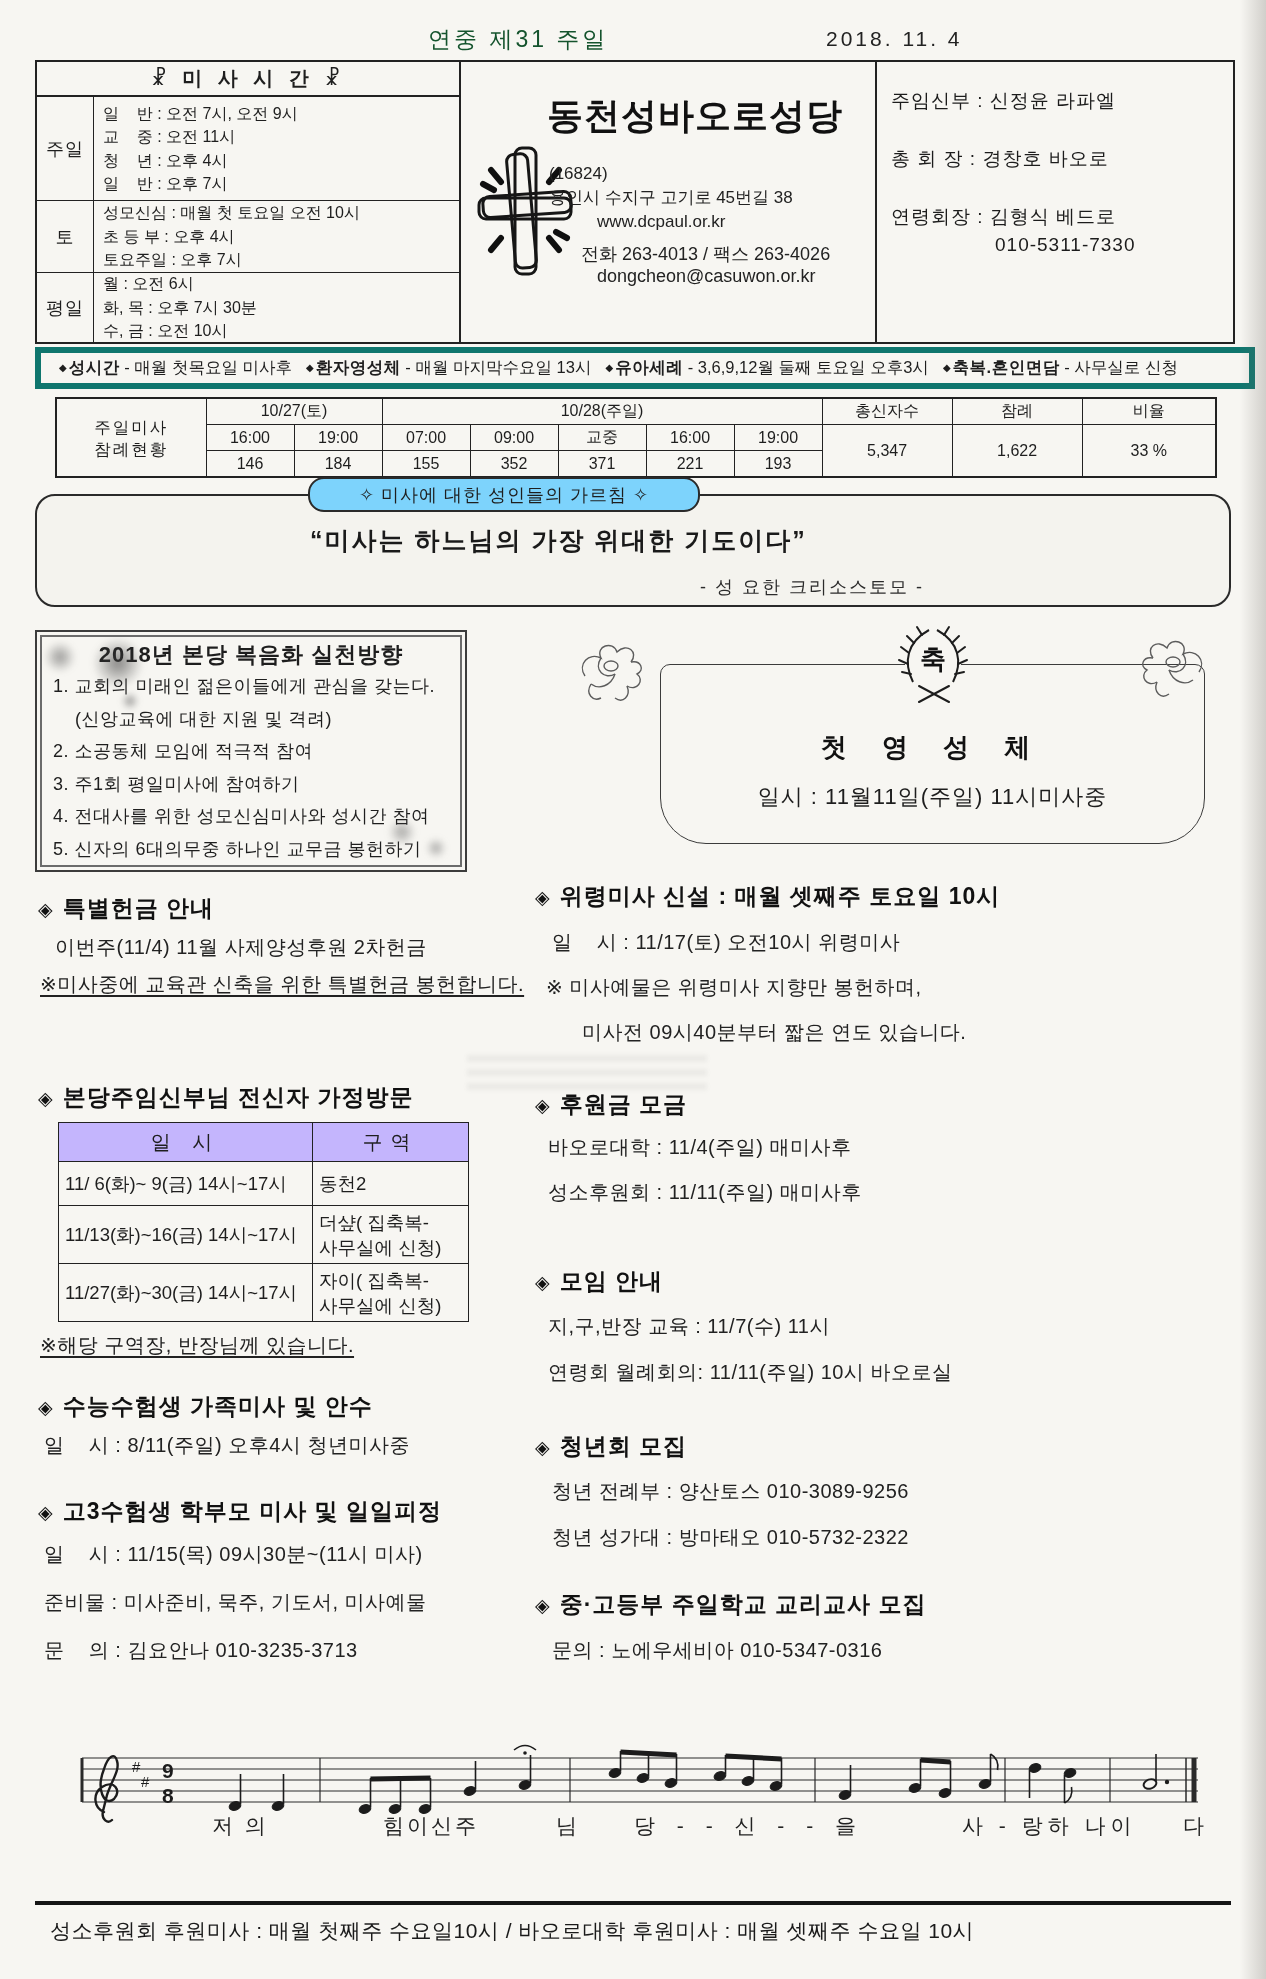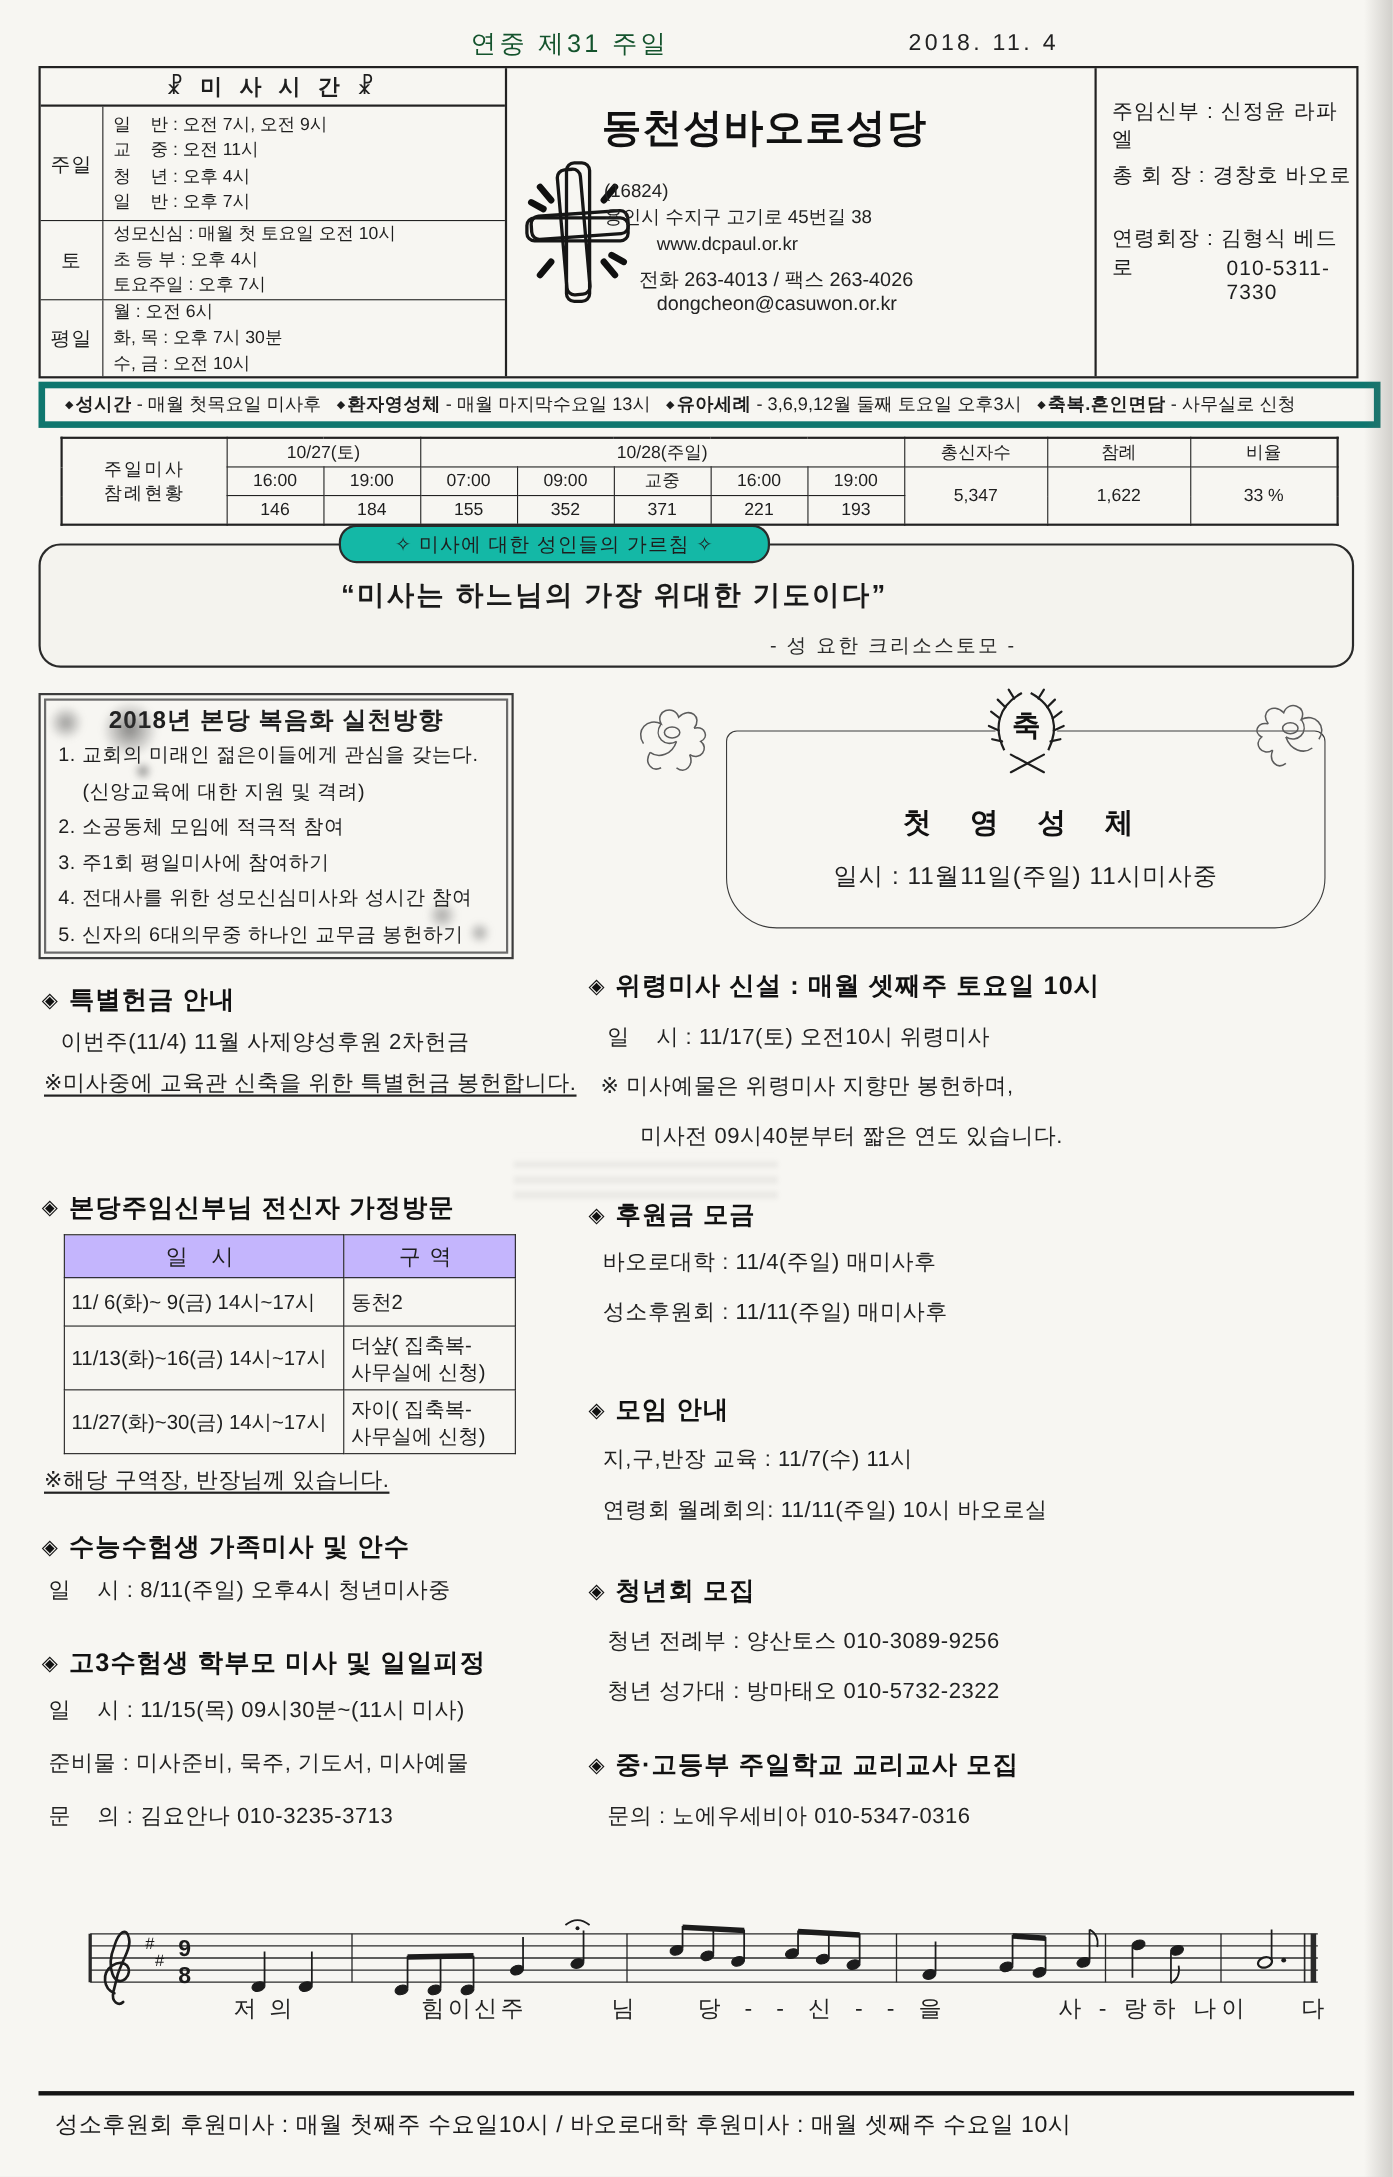--- a/index.html
+++ b/index.html
@@ -17,21 +17,21 @@
   .masthead{position:absolute;left:35px;top:60px;width:1196px;height:280px;border:2px solid #222;display:flex;}
   .mt-col1{width:424px;border-right:2px solid #222;box-sizing:border-box;}
   .mt-title{height:33px;border-bottom:2px solid #222;display:flex;align-items:center;justify-content:center;
             font-size:20px;font-weight:700;letter-spacing:5px;}
   .mt-group{display:flex;border-bottom:1.5px solid #222;}
   .mt-group:last-child{border-bottom:none;}
   .mt-label{width:56px;border-right:1.5px solid #222;display:flex;align-items:center;justify-content:center;
             font-size:18px;letter-spacing:1px;}
   .mt-lines{flex:1;padding:3px 0 3px 9px;display:flex;flex-direction:column;justify-content:center;}
   .mt-lines div{font-size:16px;line-height:23.5px;}
-  .mt-col2{width:536px;border-right:2px solid #222;position:relative;box-sizing:border-box;}
+  .mt-col2{width:416px;border-right:2px solid #222;position:relative;box-sizing:border-box;}
   .church-name{position:absolute;left:86px;top:30px;font-size:36px;font-weight:700;letter-spacing:1px;color:#111;}
   .c-info{position:absolute;font-size:17px;color:#222;}
   .mt-col3{flex:1;position:relative;}
   .c-line{position:absolute;left:14px;font-size:19px;letter-spacing:1px;color:#1c1c1c;}
 
   
   .notice{position:absolute;left:35px;top:347px;width:1220px;height:42px;border:6px solid #0f766e;box-sizing:border-box;
           display:flex;align-items:center;padding-left:18px;font-size:16.5px;}
   .n-item{margin-right:14px;white-space:pre-wrap;}
   .n-b{font-size:10px;vertical-align:2px;margin-right:2px;}
@@ -41,21 +41,21 @@
   .att{position:absolute;left:55px;top:397px;border-collapse:collapse;table-layout:fixed;width:1160px;
        font-size:16px;text-align:center;}
   .att td{border:1.2px solid #222;padding:1px 2px;height:23px;}
   .att{border:2px solid #222;}
   .alab{font-size:16.5px;letter-spacing:2px;line-height:22px;}
 
   
   .q-box{position:absolute;left:35px;top:494px;width:1196px;height:113px;border:2px solid #2a2a2a;
          border-radius:20px;background:#f4f3ee;box-sizing:border-box;}
   .q-tab{position:absolute;left:308px;top:477px;width:392px;height:35px;border:2px solid #2a2a2a;border-radius:16px;
-         background:#14b8a6;box-sizing:border-box;display:flex;align-items:center;justify-content:center;
+         background:#7dd3fc;box-sizing:border-box;display:flex;align-items:center;justify-content:center;
          font-size:18px;letter-spacing:1px;z-index:2;}
   .q-text{position:absolute;left:310px;top:524px;font-size:25px;font-weight:700;letter-spacing:2px;color:#1a1a1a;z-index:2;}
   .q-attr{position:absolute;left:700px;top:575px;font-size:18px;letter-spacing:2px;color:#2b2b2b;z-index:2;}
   .ghost{position:absolute;left:430px;top:552px;width:240px;height:42px;opacity:.5;filter:blur(2px);
          background:repeating-linear-gradient(0deg,rgba(110,110,110,.18) 0 7px,transparent 7px 14px);}
 
   
   .ev-box{position:absolute;left:35px;top:630px;width:432px;height:242px;border:2px solid #3c3c3c;box-sizing:border-box;}
   .ev-box::after{content:"";position:absolute;inset:3px;border:2px solid #6b6b6b;pointer-events:none;}
   .ev-title{margin-top:8px;text-align:center;font-size:22px;font-weight:700;letter-spacing:1px;}

